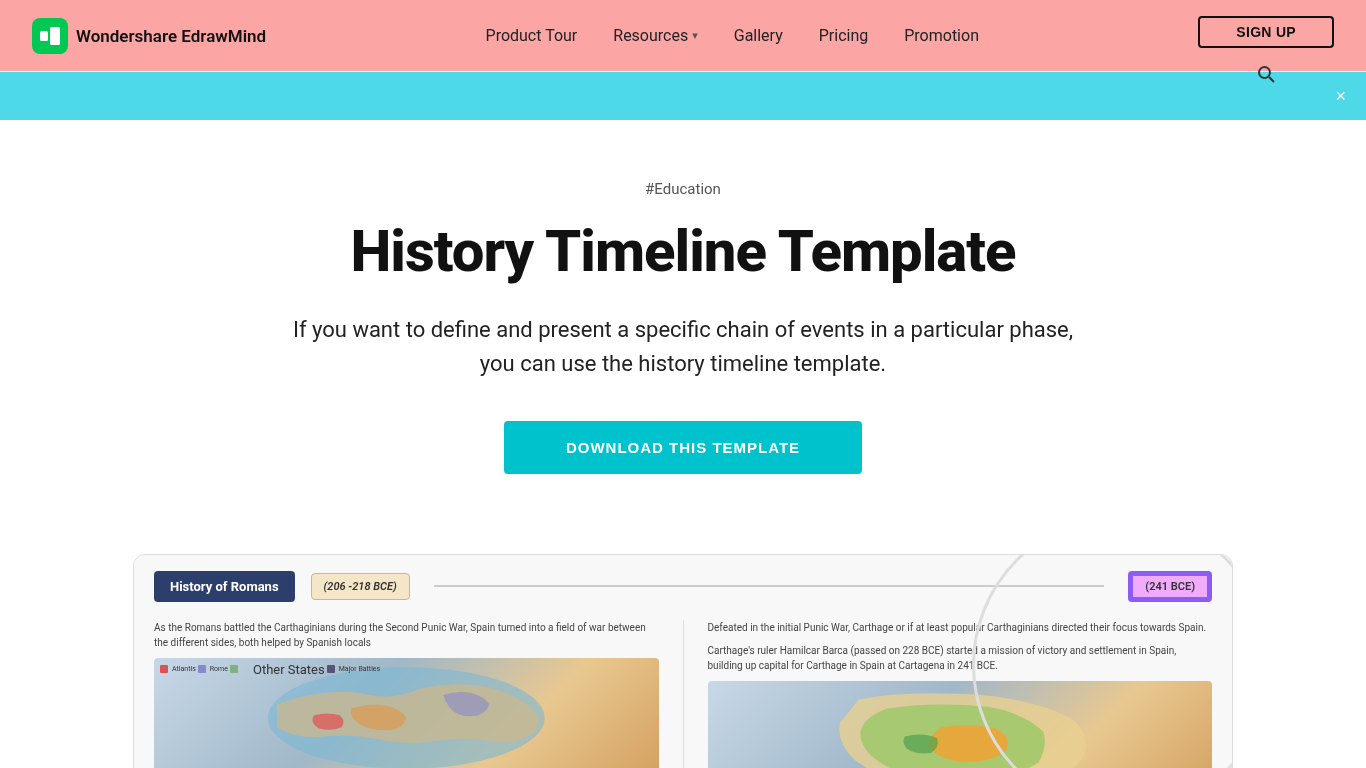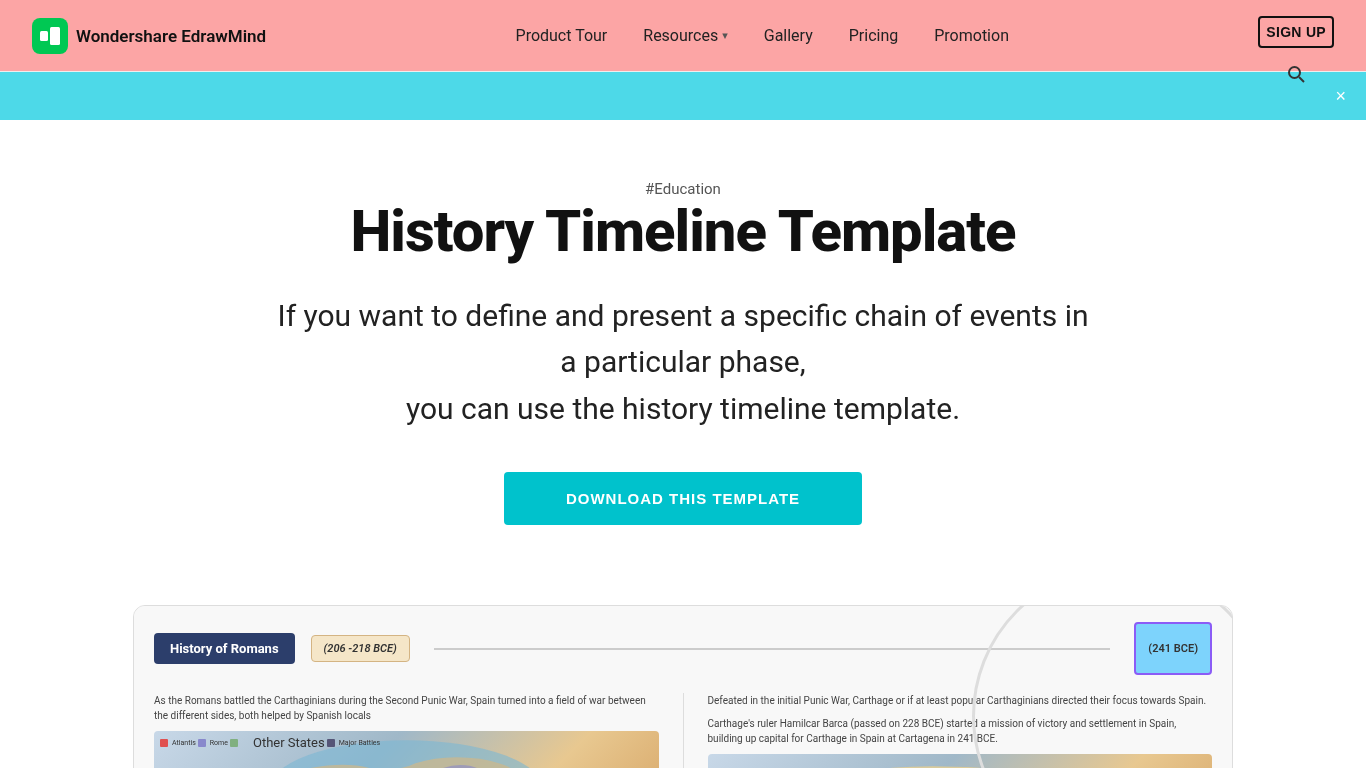--- a/index.html
+++ b/index.html
@@ -69,21 +69,21 @@
       font-size: 15px;
       color: #222;
       cursor: pointer;
       text-decoration: none;
     }
     .signup-btn {
       font-size: 14px;
       font-weight: 600;
       color: #111;
       border: 2px solid #111;
-      padding: 6px 6px;
+      padding: 6px 36px;
       border-radius: 4px;
       cursor: pointer;
       background: transparent;
       letter-spacing: 0.3px;
     }
     .search-icon-btn {
       background: none;
       border: none;
       cursor: pointer;
       font-size: 20px;
@@ -120,32 +120,32 @@
     
     .hero {
       text-align: center;
       padding: 60px 80px 40px;
       max-width: 1100px;
       margin: 0 auto;
     }
     .hero-tag {
       font-size: 15px;
       color: #555;
-      margin-bottom: 0;
+      margin-bottom: 20px;
     }
     .hero-title {
       font-size: 58px;
       font-weight: 800;
       color: #111;
       line-height: 1.15;
       margin-bottom: 28px;
       letter-spacing: -1px;
     }
     .hero-desc {
-      font-size: 30px;
+      font-size: 22px;
       color: #222;
       line-height: 1.55;
       max-width: 820px;
       margin: 0 auto 40px;
     }
     .download-btn {
       display: inline-block;
       background: #00c2cc;
       color: #fff;
       font-size: 15px;
@@ -210,26 +210,26 @@
       border-radius: 4px;
       font-style: italic;
     }
     .tl-line {
       flex: 1;
       height: 2px;
       background: #ccc;
       margin: 0 8px;
     }
     .tl-date-box2 {
-      background: #7dd3fc;
-      border: 2px solid #8b5cf6;
+      background: #f0abfc;
+      border: 5px solid #8b5cf6;
       color: #333;
       font-size: 11px;
       font-weight: 600;
-      padding: 18px 12px;
+      padding: 4px 12px;
       border-radius: 4px;
     }
     .tl-content-row {
       display: flex;
       gap: 20px;
       flex: 1;
       overflow: hidden;
     }
     .tl-section {
       flex: 1;

